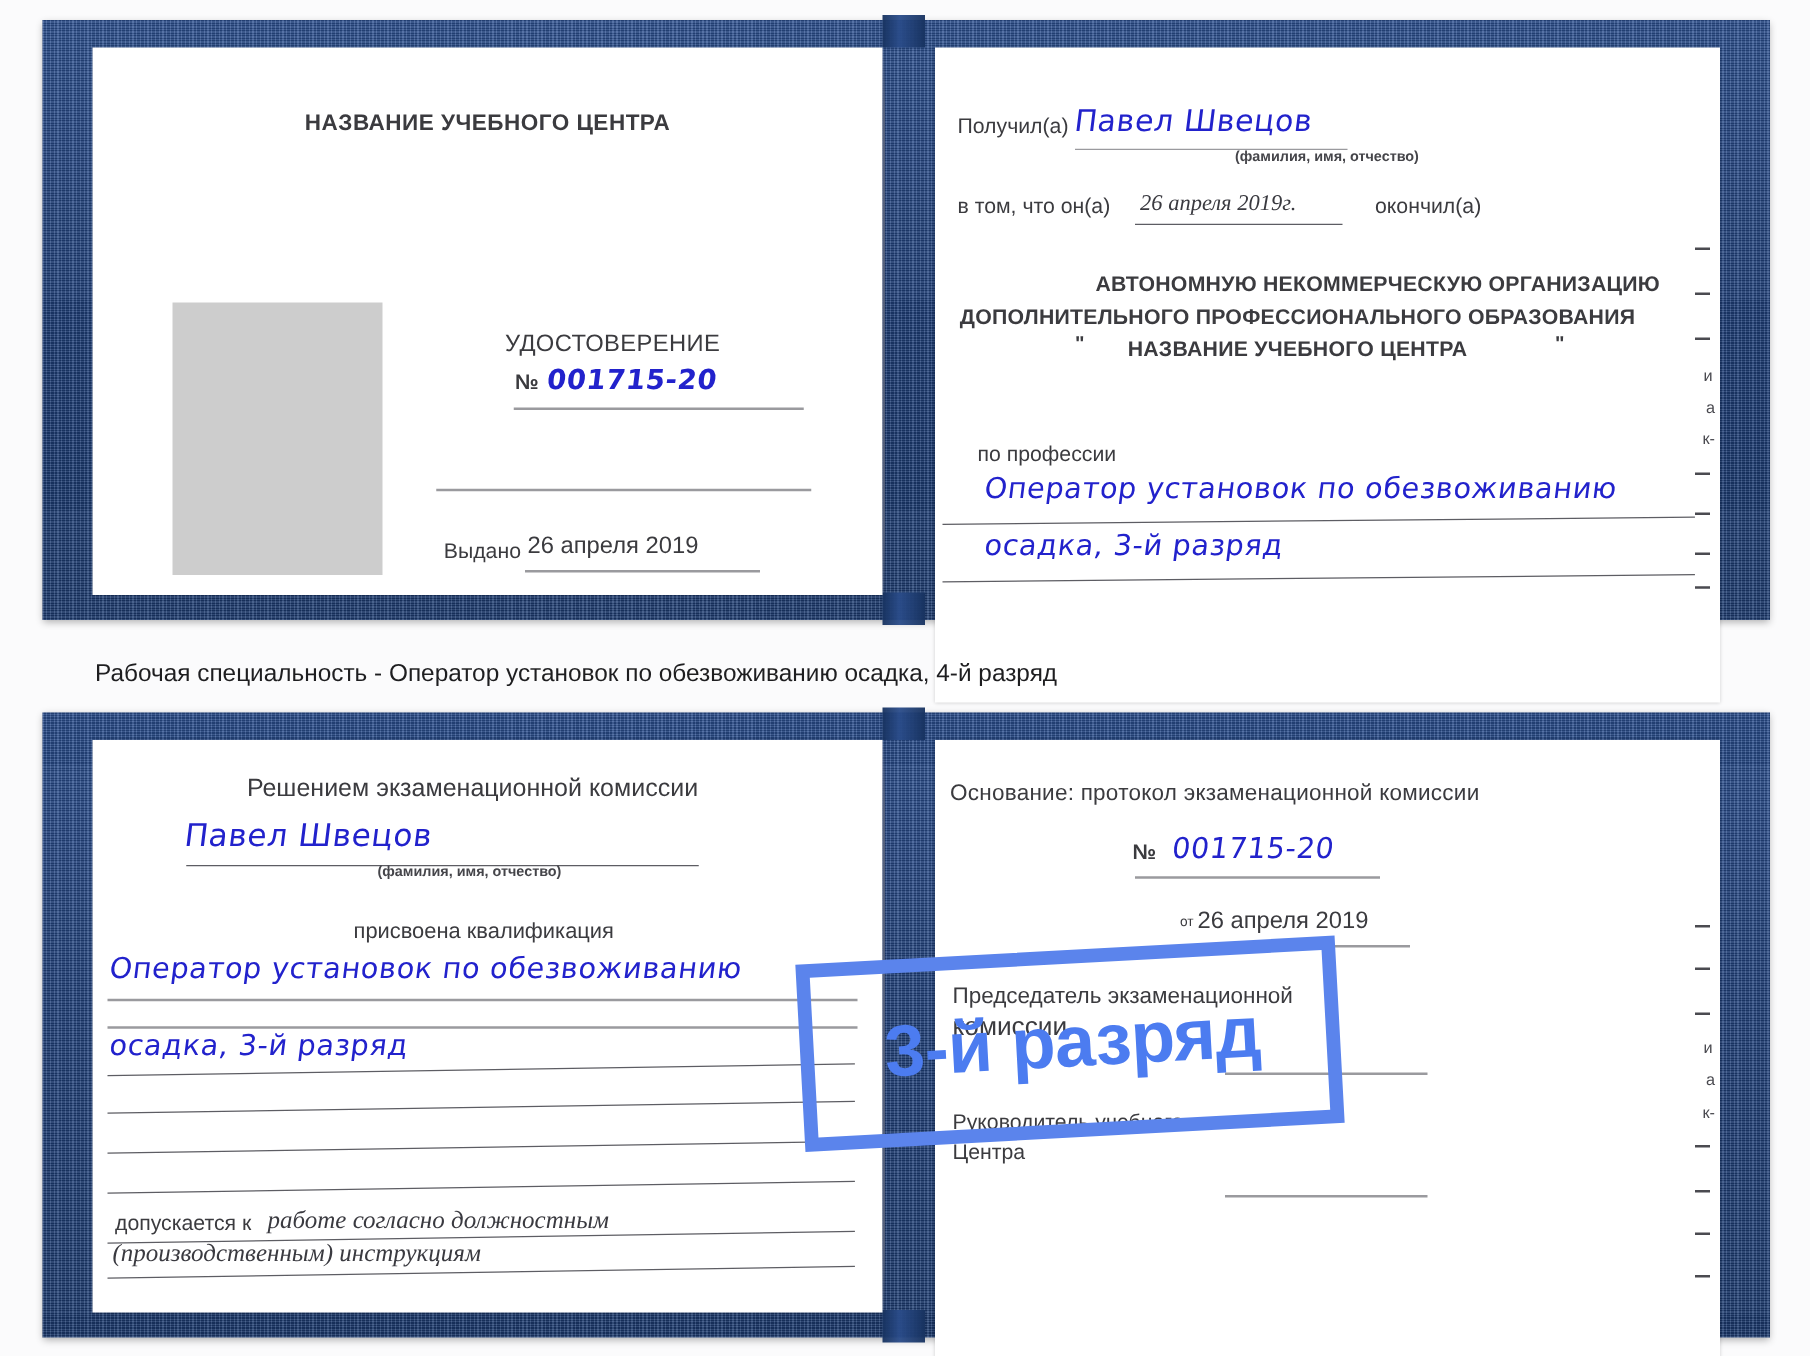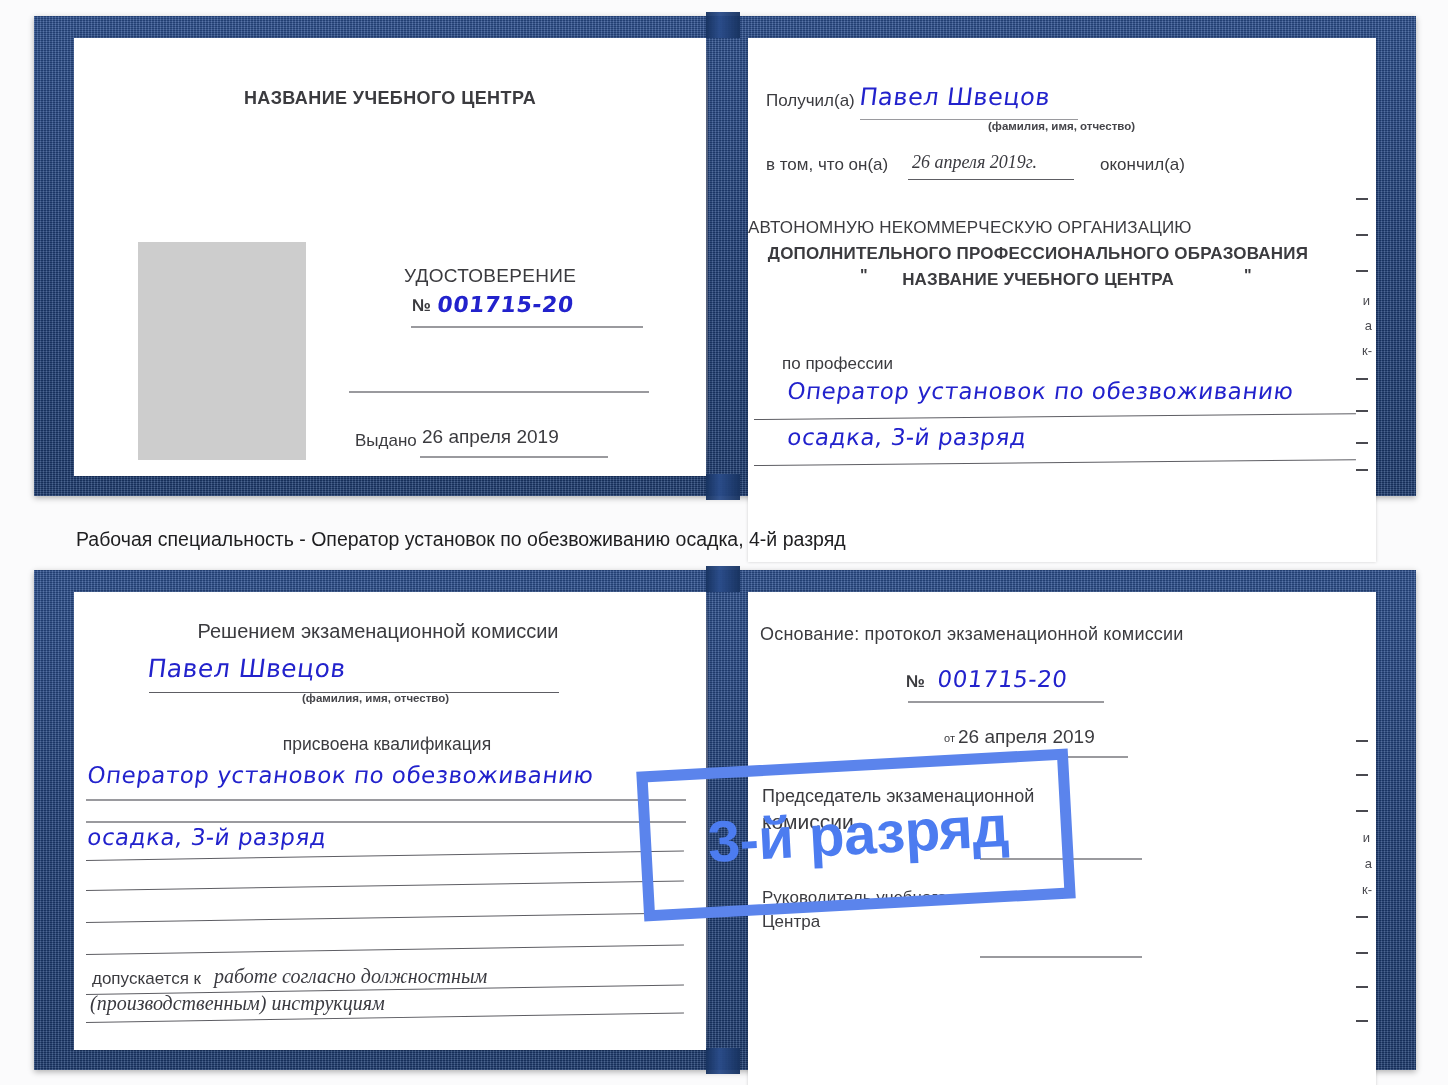--- a/index.html
+++ b/index.html
@@ -169,21 +169,21 @@
         <div class="txt" style="left:18px; top:53px; font-size:17px;">Получил(а)</div>
         <div class="txt hand" style="left:110px; top:45px; font-size:24px;">Павел Швецов</div>
         <div class="rule" style="left:112px; top:81px; width:218px; height:1px;"></div>
         <div class="txt" style="left:240px; top:82px; font-size:11.5px; font-weight:bold; color:#45454a;">(фамилия, имя, отчество)</div>
 
         <div class="txt" style="left:18px; top:117px; font-size:17px;">в том, что он(а)</div>
         <div class="txt serif-i" style="left:164px; top:114px; font-size:18px;">26 апреля 2019г.</div>
         <div class="rule dark" style="left:160px; top:141px; width:166px; height:1px;"></div>
         <div class="txt" style="left:352px; top:117px; font-size:17px;">окончил(а)</div>
 
-        <div class="txt" style="left:0; top:180px; width:580px; text-align:left; font-size:17px; font-weight:normal; letter-spacing:.2px;">АВТОНОМНУЮ НЕКОММЕРЧЕСКУЮ ОРГАНИЗАЦИЮ</div>
+        <div class="txt" style="left:0; top:180px; width:580px; text-align:right; font-size:17px; font-weight:bold; letter-spacing:.2px;">АВТОНОМНУЮ НЕКОММЕРЧЕСКУЮ ОРГАНИЗАЦИЮ</div>
         <div class="txt" style="left:0; top:206px; width:580px; text-align:center; font-size:17px; font-weight:bold; letter-spacing:.2px;">ДОПОЛНИТЕЛЬНОГО ПРОФЕССИОНАЛЬНОГО ОБРАЗОВАНИЯ</div>
         <div class="txt" style="left:112px; top:229px; font-size:16px; font-weight:bold;">"</div>
         <div class="txt" style="left:0; top:232px; width:580px; text-align:center; font-size:17px; font-weight:bold; letter-spacing:.2px;">НАЗВАНИЕ УЧЕБНОГО ЦЕНТРА</div>
         <div class="txt" style="left:496px; top:229px; font-size:16px; font-weight:bold;">"</div>
 
         <div class="txt" style="left:34px; top:316px; font-size:17px;">по профессии</div>
 
         <div class="txt hand" style="left:38px; top:340px; font-size:23px;">Оператор установок по обезвоживанию</div>
         <div class="rule dark tilt1" style="left:6px; top:381px; width:602px;"></div>
 

